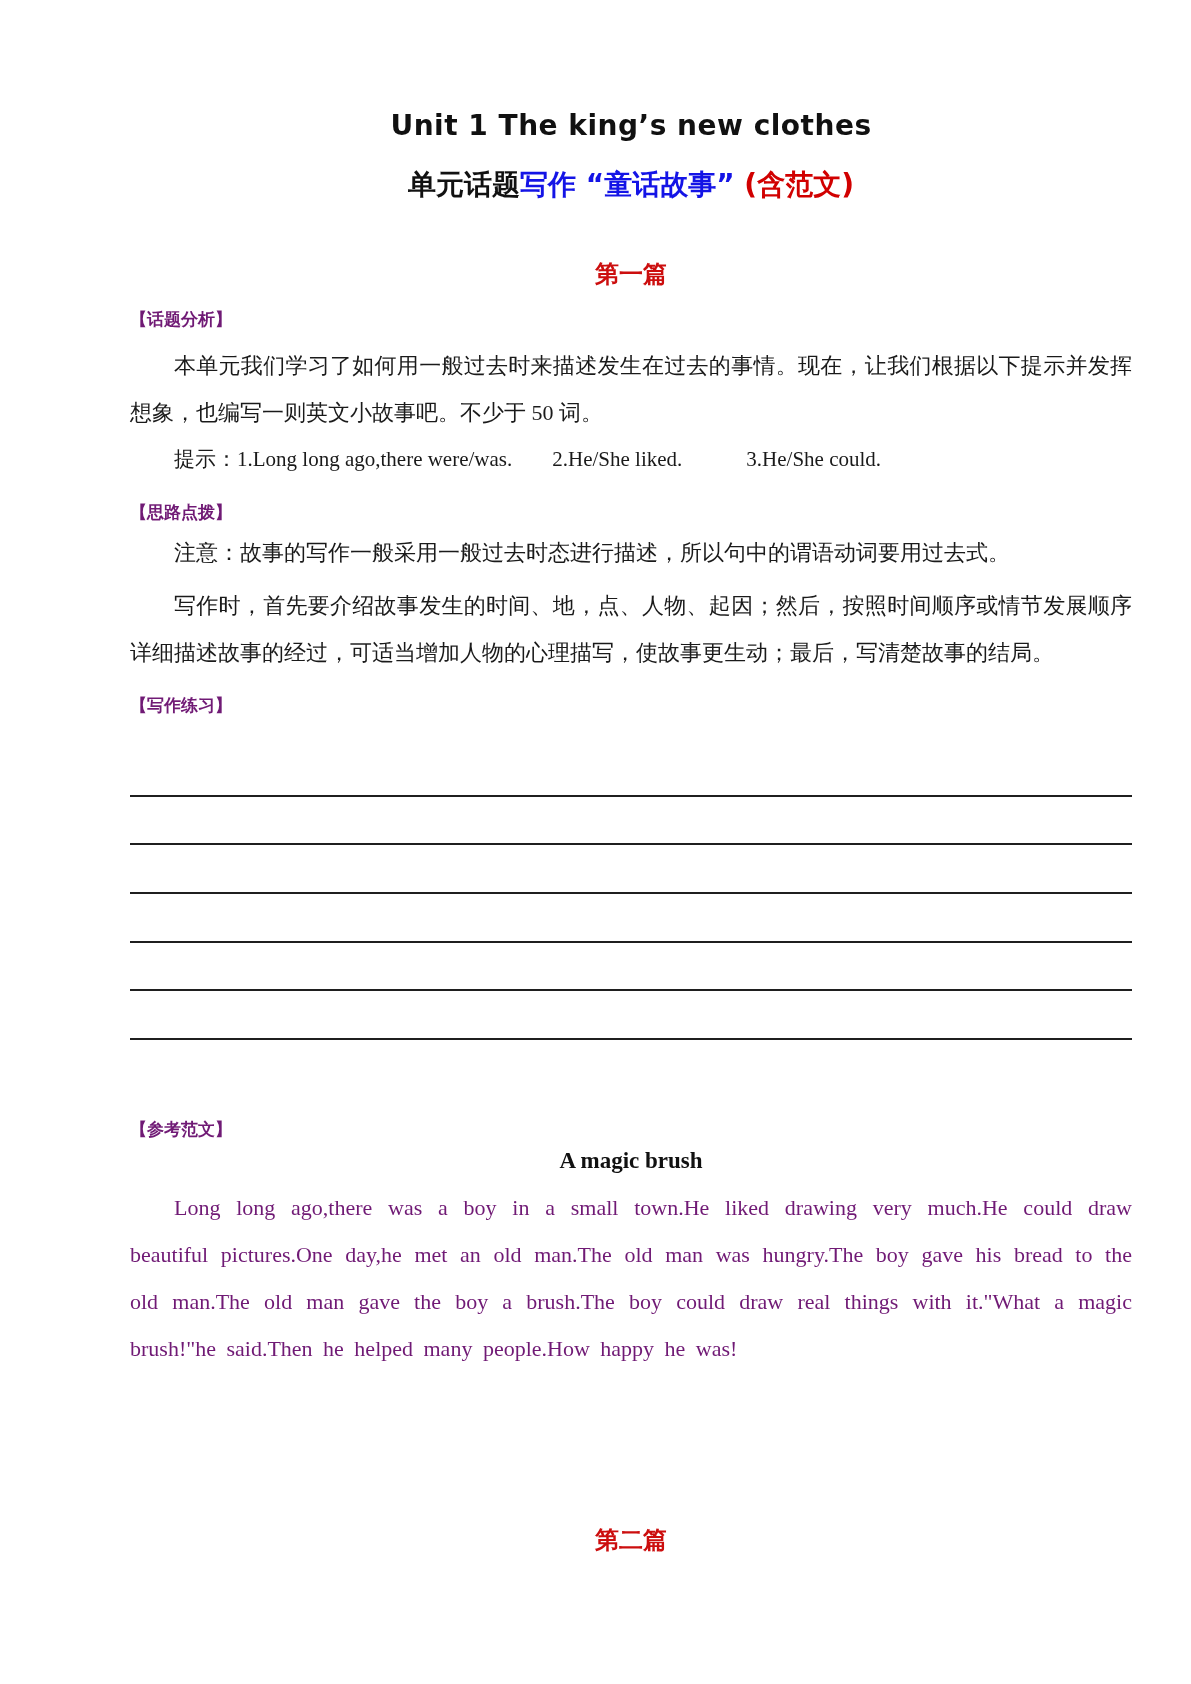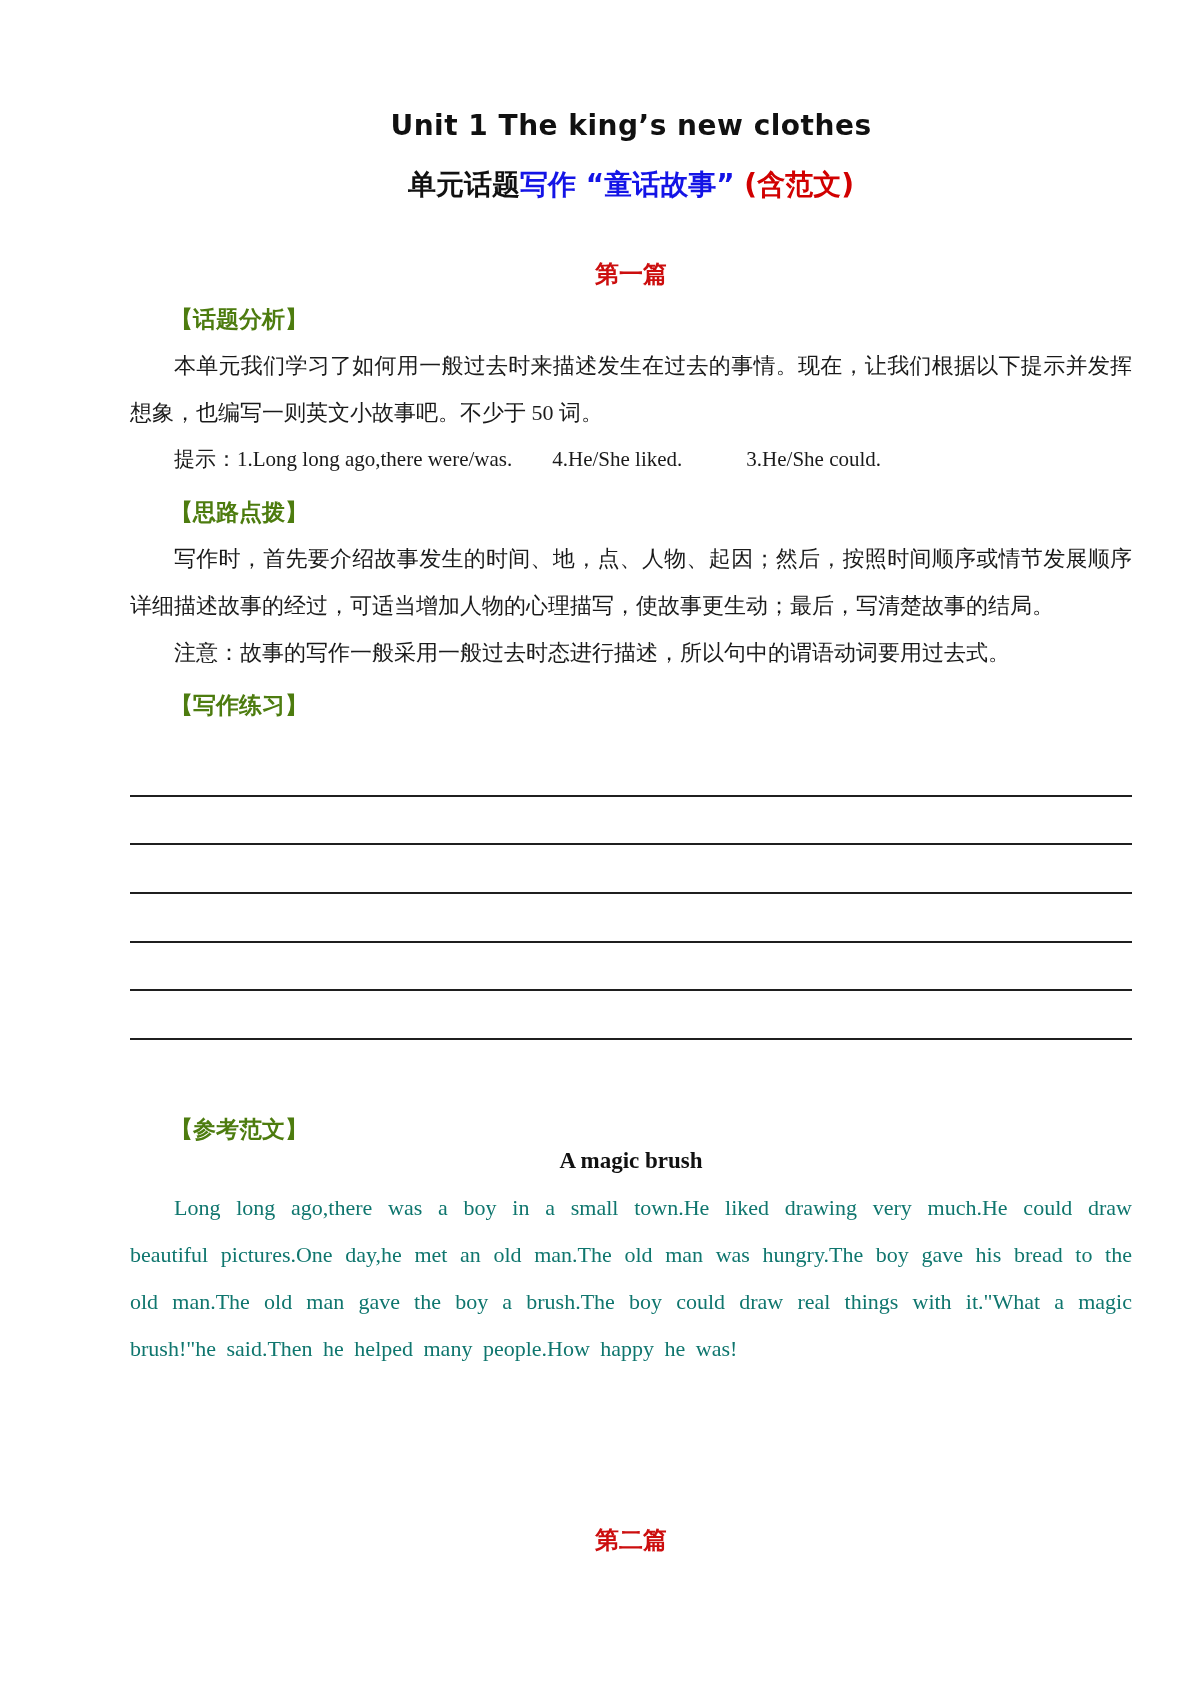--- a/index.html
+++ b/index.html
@@ -41,25 +41,24 @@
     font-weight:bold;
     font-size:24px;
     line-height:32px;
     text-align:center;
     color:#cc0e0e;
   }
   .badge-1{margin-top:52px;}
   .badge-2{margin-top:152px;}
   .sec-heading{
     font-weight:bold;
-    font-size:23px;
+    font-size:17px;
     line-height:32px;
-    color:#4d7c0f;
+    color:#701a75;
     margin-top:14px;
-    margin-left:40px;
   }
   .body-cn{
     margin:0;
     font-size:22px;
     line-height:47px;
     text-align:justify;
   }
   .body-cn.tight{margin-top:6px;}
   .indent{text-indent:44px;}
   .hints{
@@ -83,45 +82,45 @@
     text-align:center;
     color:#111111;
   }
   .essay{
     margin:8px 0 0 0;
     font-size:22px;
     line-height:47px;
     text-align:justify;
     text-indent:44px;
     word-spacing:5px;
-    color:#0f766e;
+    color:#701a75;
   }
 </style>
 </head>
 <body>
 
 <div class="page">
 
   <div class="doc-title">Unit 1 The king’s new clothes</div>
 
   <div class="doc-subtitle"><span class="seg-black">单元话题</span><span class="seg-blue">写作 “童话故事”</span><span class="seg-red"> (含范文)</span></div>
 
   <div class="badge badge-1">第一篇</div>
 
   <div class="sec-heading">【话题分析】</div>
 
   <p class="body-cn indent tight">本单元我们学习了如何用一般过去时来描述发生在过去的事情。现在，让我们根据以下提示并发挥想象，也编写一则英文小故事吧。不少于 50 词。</p>
 
-  <div class="hints"><span>提示：</span><span class="hint hint-1">1.Long long ago,there were/was.</span><span class="hint hint-2">4.He/She liked.</span><span class="hint hint-3">3.He/She could.</span></div>
+  <div class="hints"><span>提示：</span><span class="hint hint-1">1.Long long ago,there were/was.</span><span class="hint hint-2">2.He/She liked.</span><span class="hint hint-3">3.He/She could.</span></div>
 
   <div class="sec-heading">【思路点拨】</div>
 
+  <p class="body-cn indent">注意：故事的写作一般采用一般过去时态进行描述，所以句中的谓语动词要用过去式。</p>
+
   <p class="body-cn indent tight">写作时，首先要介绍故事发生的时间、地，点、人物、起因；然后，按照时间顺序或情节发展顺序详细描述故事的经过，可适当增加人物的心理描写，使故事更生动；最后，写清楚故事的结局。</p>
-
-  <p class="body-cn indent">注意：故事的写作一般采用一般过去时态进行描述，所以句中的谓语动词要用过去式。</p>
 
   <div class="sec-heading">【写作练习】</div>
 
   <div class="wlines">
     <div class="wline"></div>
     <div class="wline"></div>
     <div class="wline"></div>
     <div class="wline"></div>
     <div class="wline"></div>
     <div class="wline"></div>

